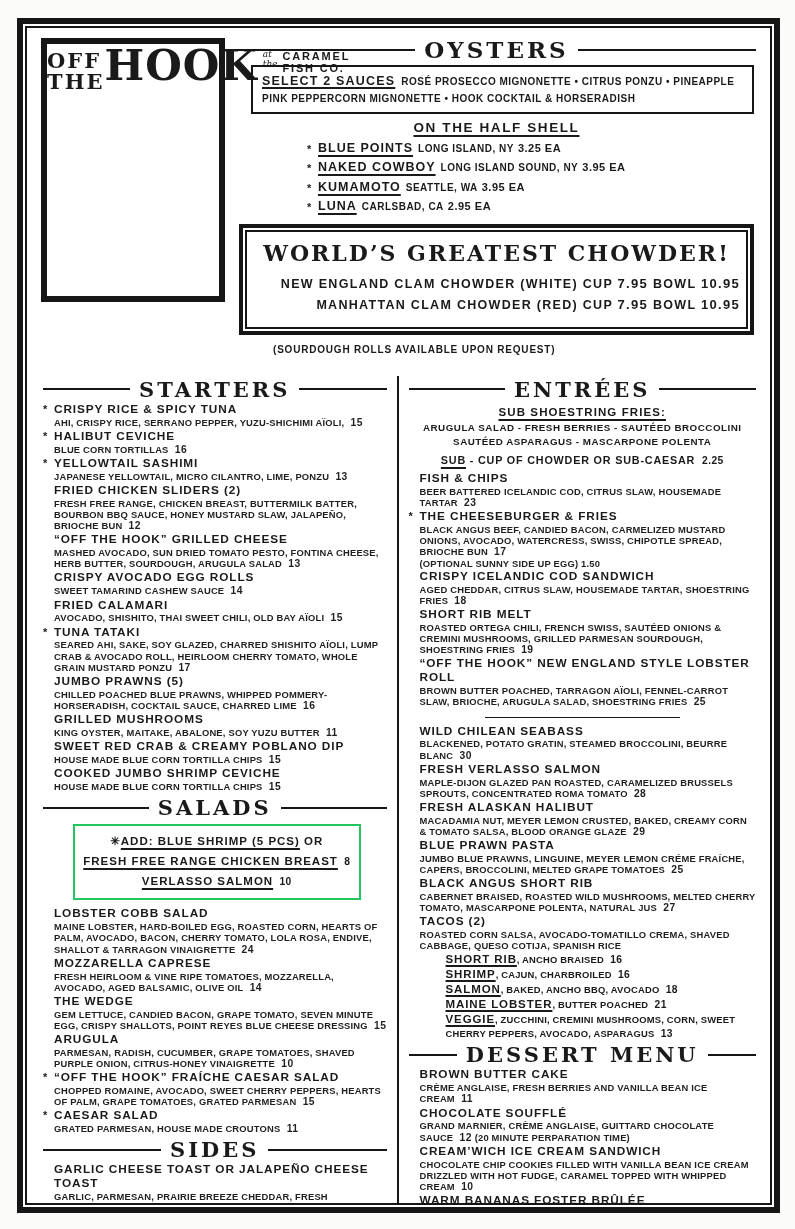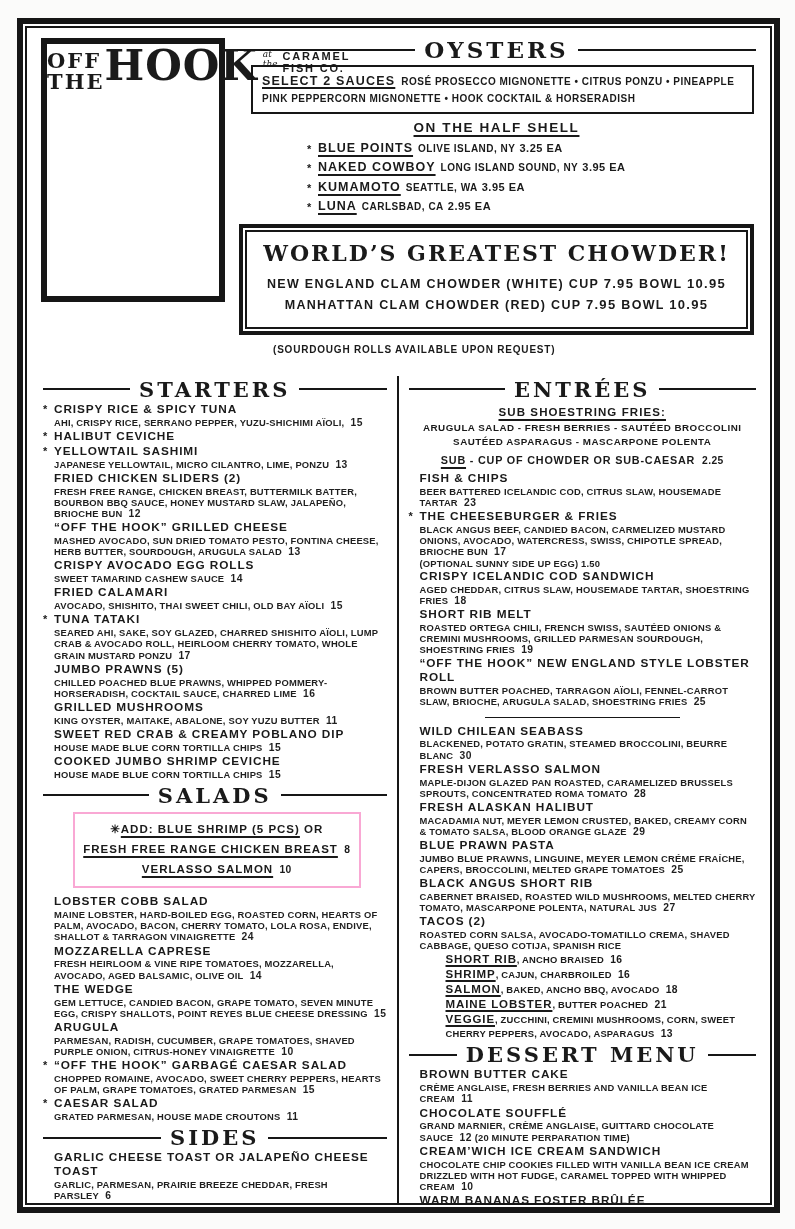--- a/index.html
+++ b/index.html
@@ -33,21 +33,21 @@
     text-decoration:underline;text-decoration-thickness:1.8px;text-underline-offset:3px;}
   .oyster-list{margin-left:70px;}
   .orow{position:relative;padding-left:11px;font-size:10px;font-weight:700;letter-spacing:.5px;line-height:1.55;}
   .orow .star{position:absolute;left:0;top:2px;font-size:11px;}
   .oname{font-size:12.5px;font-weight:700;letter-spacing:1px;text-decoration:underline;text-decoration-thickness:1.7px;text-underline-offset:2.5px;margin-right:5px;}
   .oprice{font-size:11px;font-weight:700;margin-left:4px;}
 
   .chowder-outer{border:4px solid #161616;margin:8px 2px 0 2px;}
   .chowder-inner{border:2px solid #161616;margin:2px;padding:8px 6px 11px;text-align:center;}
   .chowder-title{font-family:"DejaVu Serif",serif;font-weight:700;font-size:22px;letter-spacing:2px;margin-bottom:8px;}
-  .chowder-line{font-size:12.5px;font-weight:700;letter-spacing:1.3px;line-height:1.6;}
+  .chowder-line{font-size:12.5px;font-weight:700;letter-spacing:1.3px;line-height:1.6;text-align:right;}
   .chowder-line .pr{font-size:13px;}
   .sourdough{font-size:10px;font-weight:700;letter-spacing:.8px;margin:9px 0 0 36px;}
 
   
   .columns{flex:1;display:flex;margin-top:21px;min-height:0;}
   .col{width:50%;box-sizing:border-box;display:flex;flex-direction:column;overflow:hidden;}
   .col-left{border-right:2px solid #161616;padding:0 10px 6px 16px;}
   .col-right{padding:0 14px 6px 10px;}
   .col .sec-head{margin:3px 0 3px;}
   .col .sec-title{font-size:21px;}
@@ -55,21 +55,21 @@
   .item{position:relative;padding-left:11px;margin-bottom:1px;}
   .iname{font-size:11.8px;font-weight:700;letter-spacing:.9px;line-height:1.18;}
   .iname .u{text-decoration-thickness:1.6px;text-underline-offset:2.5px;}
   .item .star{position:absolute;left:0;top:0;font-size:11px;font-weight:700;}
   .idesc{font-size:9.4px;font-weight:700;letter-spacing:.2px;line-height:1.18;color:#1f1f1f;}
   .price{font-size:10.3px;font-weight:700;letter-spacing:.4px;margin-left:3px;white-space:nowrap;}
   .variants{padding-left:26px;margin-top:1px;}
   .variant{font-size:9.4px;font-weight:700;letter-spacing:.2px;line-height:1.3;}
   .vu{font-size:11.5px;font-weight:700;letter-spacing:.9px;text-decoration:underline;text-decoration-thickness:1.5px;text-underline-offset:2px;}
 
-  .addon-box{border:2px solid #f9a8d4;margin:3px 26px 7px 30px;padding:5px 6px 7px;text-align:center;}
+  .addon-box{border:2px solid #22c55e;margin:3px 26px 7px 30px;padding:5px 6px 7px;text-align:center;}
   .addon-line{font-size:11.5px;font-weight:700;letter-spacing:1px;line-height:1.75;}
   .addon-line .u{text-decoration:underline;text-decoration-thickness:1.6px;text-underline-offset:2.5px;}
 
   .sub-note{text-align:center;margin:1px 0 4px;}
   .sub-note-title{font-size:11.5px;font-weight:700;letter-spacing:1.1px;text-decoration:underline;text-decoration-thickness:1.6px;text-underline-offset:2.5px;line-height:1.5;}
   .sub-note-line{font-size:9.8px;font-weight:700;letter-spacing:.5px;line-height:1.45;}
   .sub-line{font-size:10.8px;font-weight:700;letter-spacing:.8px;margin-top:4px;margin-bottom:2px;}
   .sub-line .u{text-decoration:underline;text-decoration-thickness:1.6px;text-underline-offset:2.5px;}
 
   .gdiv{width:56%;border-top:1.6px solid #161616;margin:7px auto 7px;}
@@ -125,21 +125,21 @@
         <span class="sec-title">OYSTERS</span>
       </div>
 
       <div class="sauce-box">
         <span class="sauce-label">SELECT 2 SAUCES</span><span>ROSÉ PROSECCO MIGNONETTE • CITRUS PONZU • PINEAPPLE PINK PEPPERCORN MIGNONETTE • HOOK COCKTAIL &amp; HORSERADISH</span>
       </div>
 
       <div class="halfshell">ON THE HALF SHELL</div>
 
       <div class="oyster-list">
-            <div class="orow"><span class="star">*</span><span class="oname">BLUE POINTS</span><span>OLIVE ISLAND, NY</span><span class="oprice">3.25 EA</span></div>
+            <div class="orow"><span class="star">*</span><span class="oname">BLUE POINTS</span><span>LONG ISLAND, NY</span><span class="oprice">3.25 EA</span></div>
             <div class="orow"><span class="star">*</span><span class="oname">NAKED COWBOY</span><span>LONG ISLAND SOUND, NY</span><span class="oprice">3.95 EA</span></div>
             <div class="orow"><span class="star">*</span><span class="oname">KUMAMOTO</span><span>SEATTLE, WA</span><span class="oprice">3.95 EA</span></div>
             <div class="orow"><span class="star">*</span><span class="oname">LUNA</span><span>CARLSBAD, CA</span><span class="oprice">2.95 EA</span></div>
           </div>
 
       <div class="chowder-outer">
         <div class="chowder-inner">
           <div class="chowder-title">WORLD’S GREATEST CHOWDER!</div>
           <div>
                 <div class="chowder-line"><span>NEW ENGLAND CLAM CHOWDER (WHITE)  </span><span>CUP </span><span class="pr">7.95  </span><span>BOWL </span><span class="pr">10.95</span></div>
@@ -160,20 +160,21 @@
       </div>
       <div>
             <div class="item">
               <span class="star">*</span>
               <div class="iname"><span class="u">CRISPY RICE &amp; SPICY TUNA</span></div>
               <div class="idesc">AHI, CRISPY RICE, SERRANO PEPPER, YUZU-SHICHIMI AÏOLI,<span class="price"> 15</span></div>
             </div>
             <div class="item">
               <span class="star">*</span>
               <div class="iname"><span class="u">HALIBUT CEVICHE</span></div>
+              <div class="idesc">BLUE CORN TORTILLAS<span class="price"> 16</span></div>
             </div>
             <div class="item">
               <span class="star">*</span>
               <div class="iname"><span class="u">YELLOWTAIL SASHIMI</span></div>
               <div class="idesc">JAPANESE YELLOWTAIL, MICRO CILANTRO, LIME, PONZU<span class="price"> 13</span></div>
             </div>
             <div class="item">
               <div class="iname"><span class="u">FRIED CHICKEN SLIDERS</span><span> (2)</span></div>
               <div class="idesc">FRESH FREE RANGE, CHICKEN BREAST, BUTTERMILK BATTER, BOURBON BBQ SAUCE, HONEY MUSTARD SLAW, JALAPEÑO, BRIOCHE BUN<span class="price"> 12</span></div>
             </div>
@@ -232,21 +233,21 @@
             <div class="item">
               <div class="iname"><span class="u">THE WEDGE</span></div>
               <div class="idesc">GEM LETTUCE, CANDIED BACON, GRAPE TOMATO, SEVEN MINUTE EGG, CRISPY SHALLOTS, POINT REYES BLUE CHEESE DRESSING<span class="price"> 15</span></div>
             </div>
             <div class="item">
               <div class="iname"><span class="u">ARUGULA</span></div>
               <div class="idesc">PARMESAN, RADISH, CUCUMBER, GRAPE TOMATOES, SHAVED PURPLE ONION, CITRUS-HONEY VINAIGRETTE<span class="price"> 10</span></div>
             </div>
             <div class="item">
               <span class="star">*</span>
-              <div class="iname"><span class="u">“OFF THE HOOK” GARBAGÉ CAESAR SALAD</span></div>
+              <div class="iname"><span class="u">“OFF THE HOOK” FRAÍCHE CAESAR SALAD</span></div>
               <div class="idesc">CHOPPED ROMAINE, AVOCADO, SWEET CHERRY PEPPERS, HEARTS OF PALM, GRAPE TOMATOES, GRATED PARMESAN<span class="price"> 15</span></div>
             </div>
             <div class="item">
               <span class="star">*</span>
               <div class="iname"><span class="u">CAESAR SALAD</span></div>
               <div class="idesc">GRATED PARMESAN, HOUSE MADE CROUTONS<span class="price"> 11</span></div>
             </div>
           </div>
 
       <div class="sec-head">

